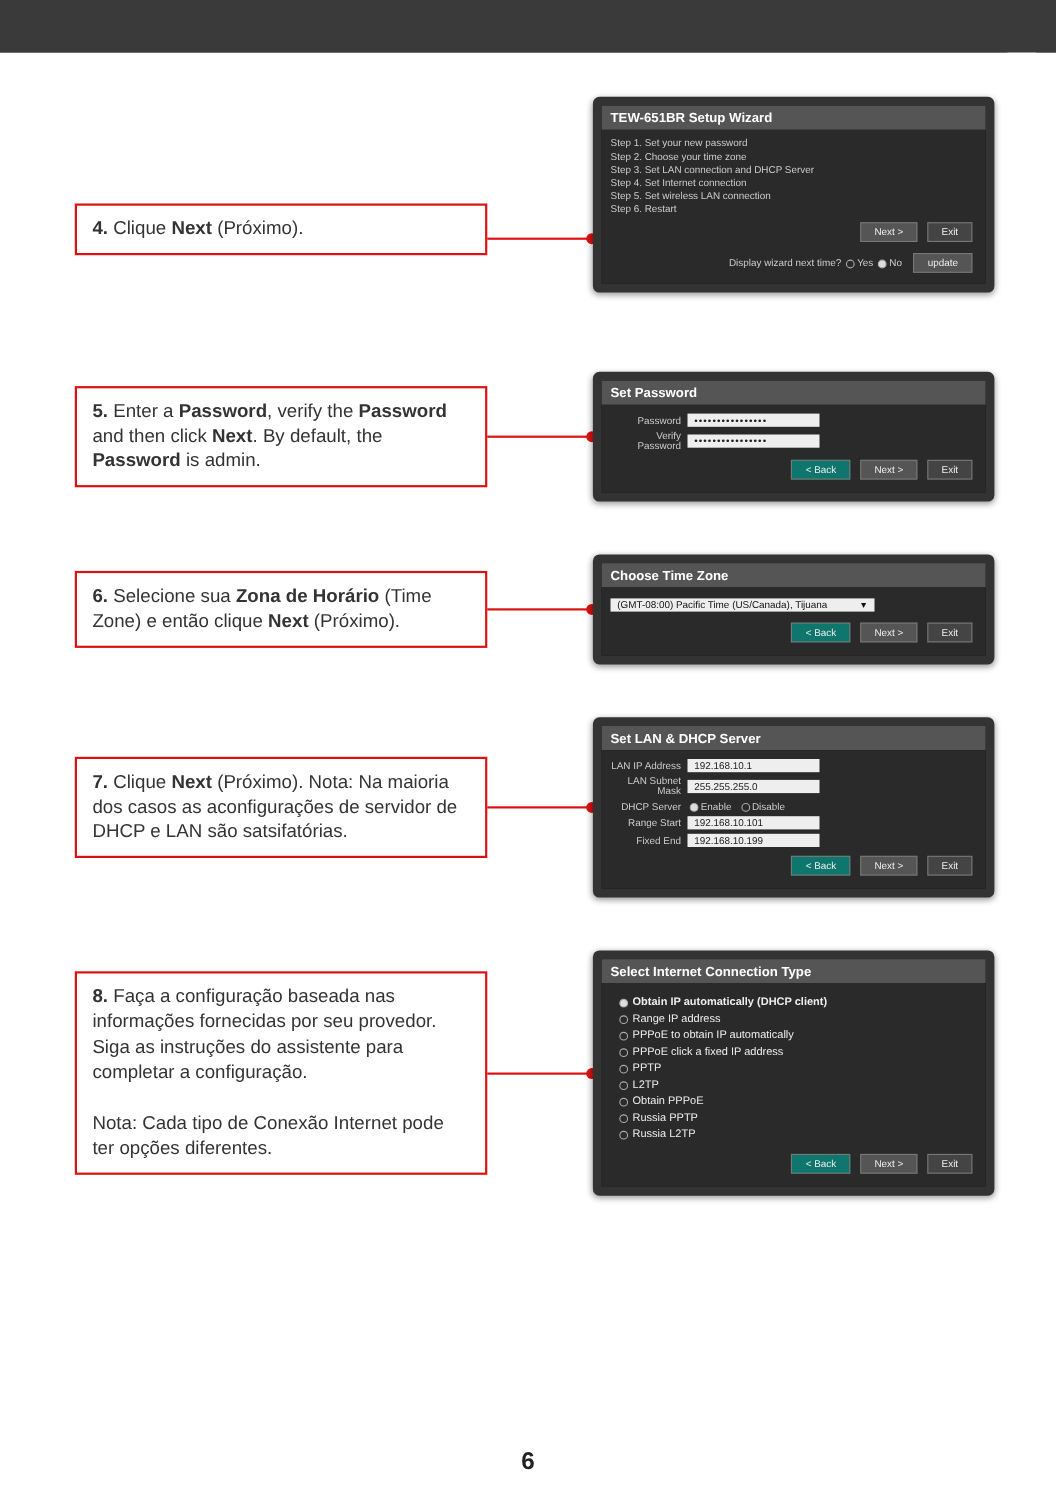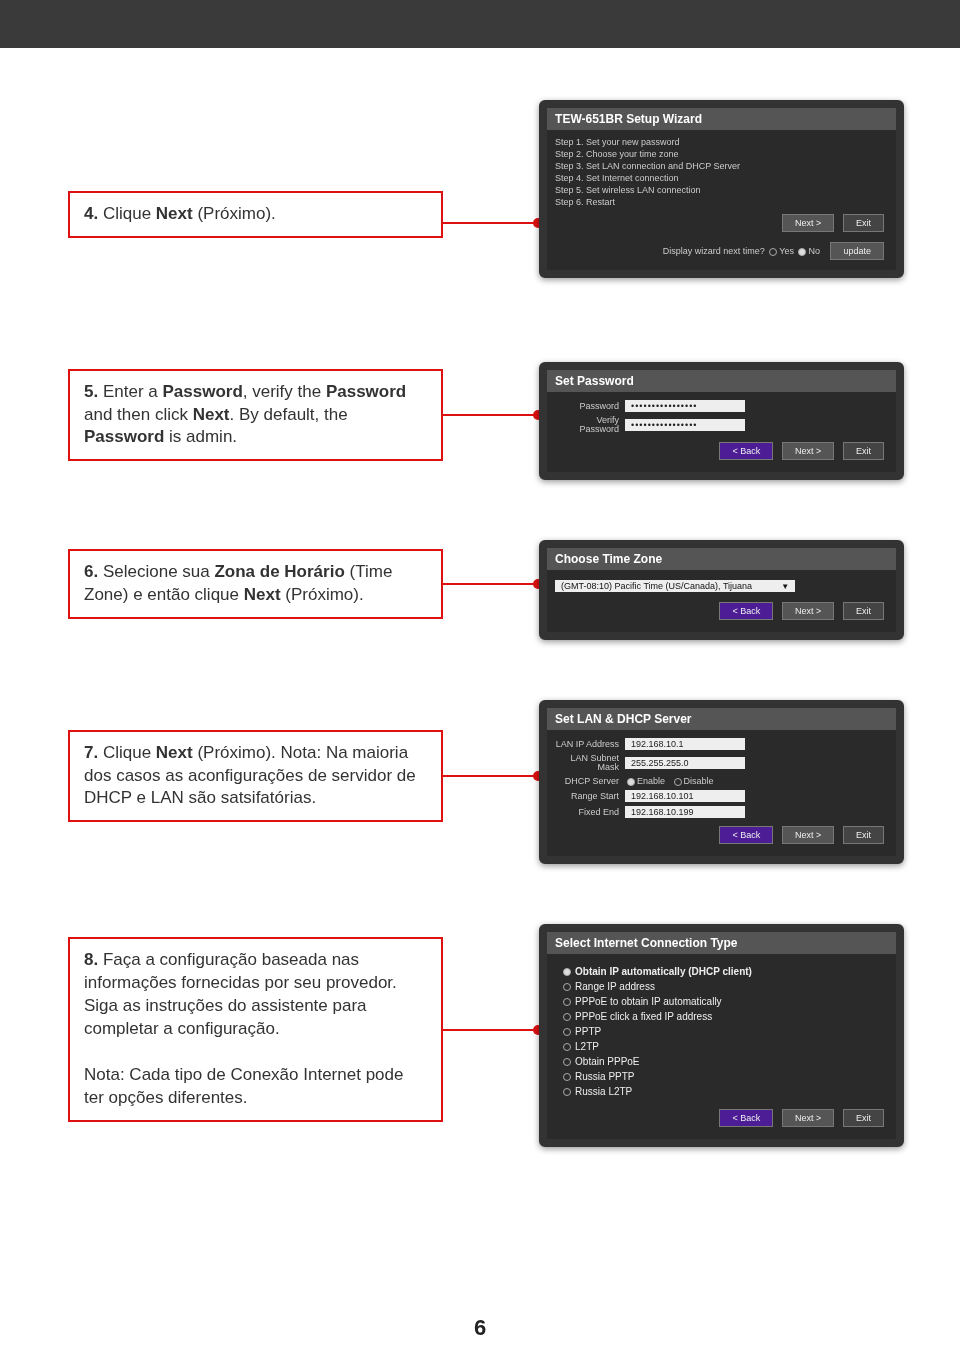--- a/index.html
+++ b/index.html
@@ -7,27 +7,27 @@
   .topbar { position: absolute; top: 0; left: 0; right: 0; height: 48px; background: #3a3a3a; }
   .page { position: absolute; top: 48px; left: 0; right: 0; bottom: 0; background: #fff; padding: 40px 56px 0 68px; }
   .lang-tab { position: absolute; right: 18px; top: 48px; width: 26px; height: 130px; background: #e8e8e8; border: 1px solid #ccc; border-right: none; display: flex; align-items: center; justify-content: center; }
   .lang-text { transform: rotate(-90deg); font-weight: bold; font-size: 11px; letter-spacing: 1px; color: #222; white-space: nowrap; }
   .row { display: flex; align-items: flex-start; margin-bottom: 48px; position: relative; min-height: 80px; }
   .callout { border: 2px solid #d11; padding: 10px 14px; width: 380px; font-size: 17px; color: #333; line-height: 1.35; }
   .callout .num { font-weight: bold; }
   .callout b { font-weight: bold; }
   .connector { flex: 0 0 auto; height: 2px; background: #d11; align-self: center; position: relative; }
   .connector::after { content: ""; position: absolute; right: -4px; top: -4px; width: 10px; height: 10px; background: #d11; border-radius: 50%; }
-  .shot { background: #111; border: 8px solid #333; border-radius: 6px; width: 370px; padding: 0; color: #ddd; font-size: 10px; position: relative; box-shadow: 0 2px 6px rgba(0,0,0,.4); margin-top: 12px; }
+  .shot { background: #111; border: 8px solid #333; border-radius: 6px; width: 370px; padding: 0; color: #ddd; font-size: 10px; position: relative; box-shadow: 0 2px 6px rgba(0,0,0,.4); }
   .shot .hdr { background: #555; color: #fff; padding: 4px 8px; font-size: 12px; font-weight: bold; }
   .shot .body { background: #2a2a2a; padding: 6px 8px; }
   .steplist div { font-size: 9px; color: #ccc; padding: 1px 0; }
   .btnrow { text-align: right; padding: 6px 4px; }
   .sbtn { display: inline-block; background: #555; color: #eee; font-size: 9px; padding: 3px 12px; margin-left: 6px; border: 1px solid #777; cursor: pointer; }
-  .sbtn.back { background: #4c1d95; }
+  .sbtn.back { background: #0f766e; }
   .sbtn.exit { background: #444; }
   .qrow { font-size: 9px; color: #ccc; padding: 4px; }
   .radio-dot { display: inline-block; width: 8px; height: 8px; border: 1px solid #aaa; border-radius: 50%; margin: 0 2px; vertical-align: middle; }
   .radio-dot.sel { background: #ddd; }
   .fieldrow { display: flex; align-items: center; padding: 2px 0; font-size: 9px; }
   .fieldrow .lbl { width: 70px; text-align: right; padding-right: 6px; color: #ccc; line-height: 1.0; }
   .fieldrow .val { background: #eee; color: #222; padding: 1px 6px; min-width: 120px; font-size: 9px; }
   .fieldrow .dots { letter-spacing: 1px; }
   .optlist { padding: 4px 6px; }
   .optlist div { font-size: 10px; color: #eee; padding: 2px 0; display: flex; align-items: center; }
@@ -115,21 +115,21 @@
       <span class="num">6.</span>
       <span>Selecione sua </span><b>Zona de Horário</b><span> (Time Zone) e então clique </span><b>Next</b><span> (Próximo).</span>
     </div>
     <div class="connector" style="width:96px;"></div>
     <div class="spacer"></div>
     <div class="shot">
       <div class="hdr">Choose Time Zone</div>
       <div class="body">
         <div class="fieldrow" style="padding:4px 0;">
           <div class="dd">
-            <span>(GMT-08:10) Pacific Time (US/Canada), Tijuana</span>
+            <span>(GMT-08:00) Pacific Time (US/Canada), Tijuana</span>
             <span class="arrow">▼</span>
           </div>
         </div>
         <div class="btnrow">
           <span class="sbtn back">&lt; Back</span>
           <span class="sbtn">Next &gt;</span>
           <span class="sbtn exit">Exit</span>
         </div>
       </div>
     </div>

